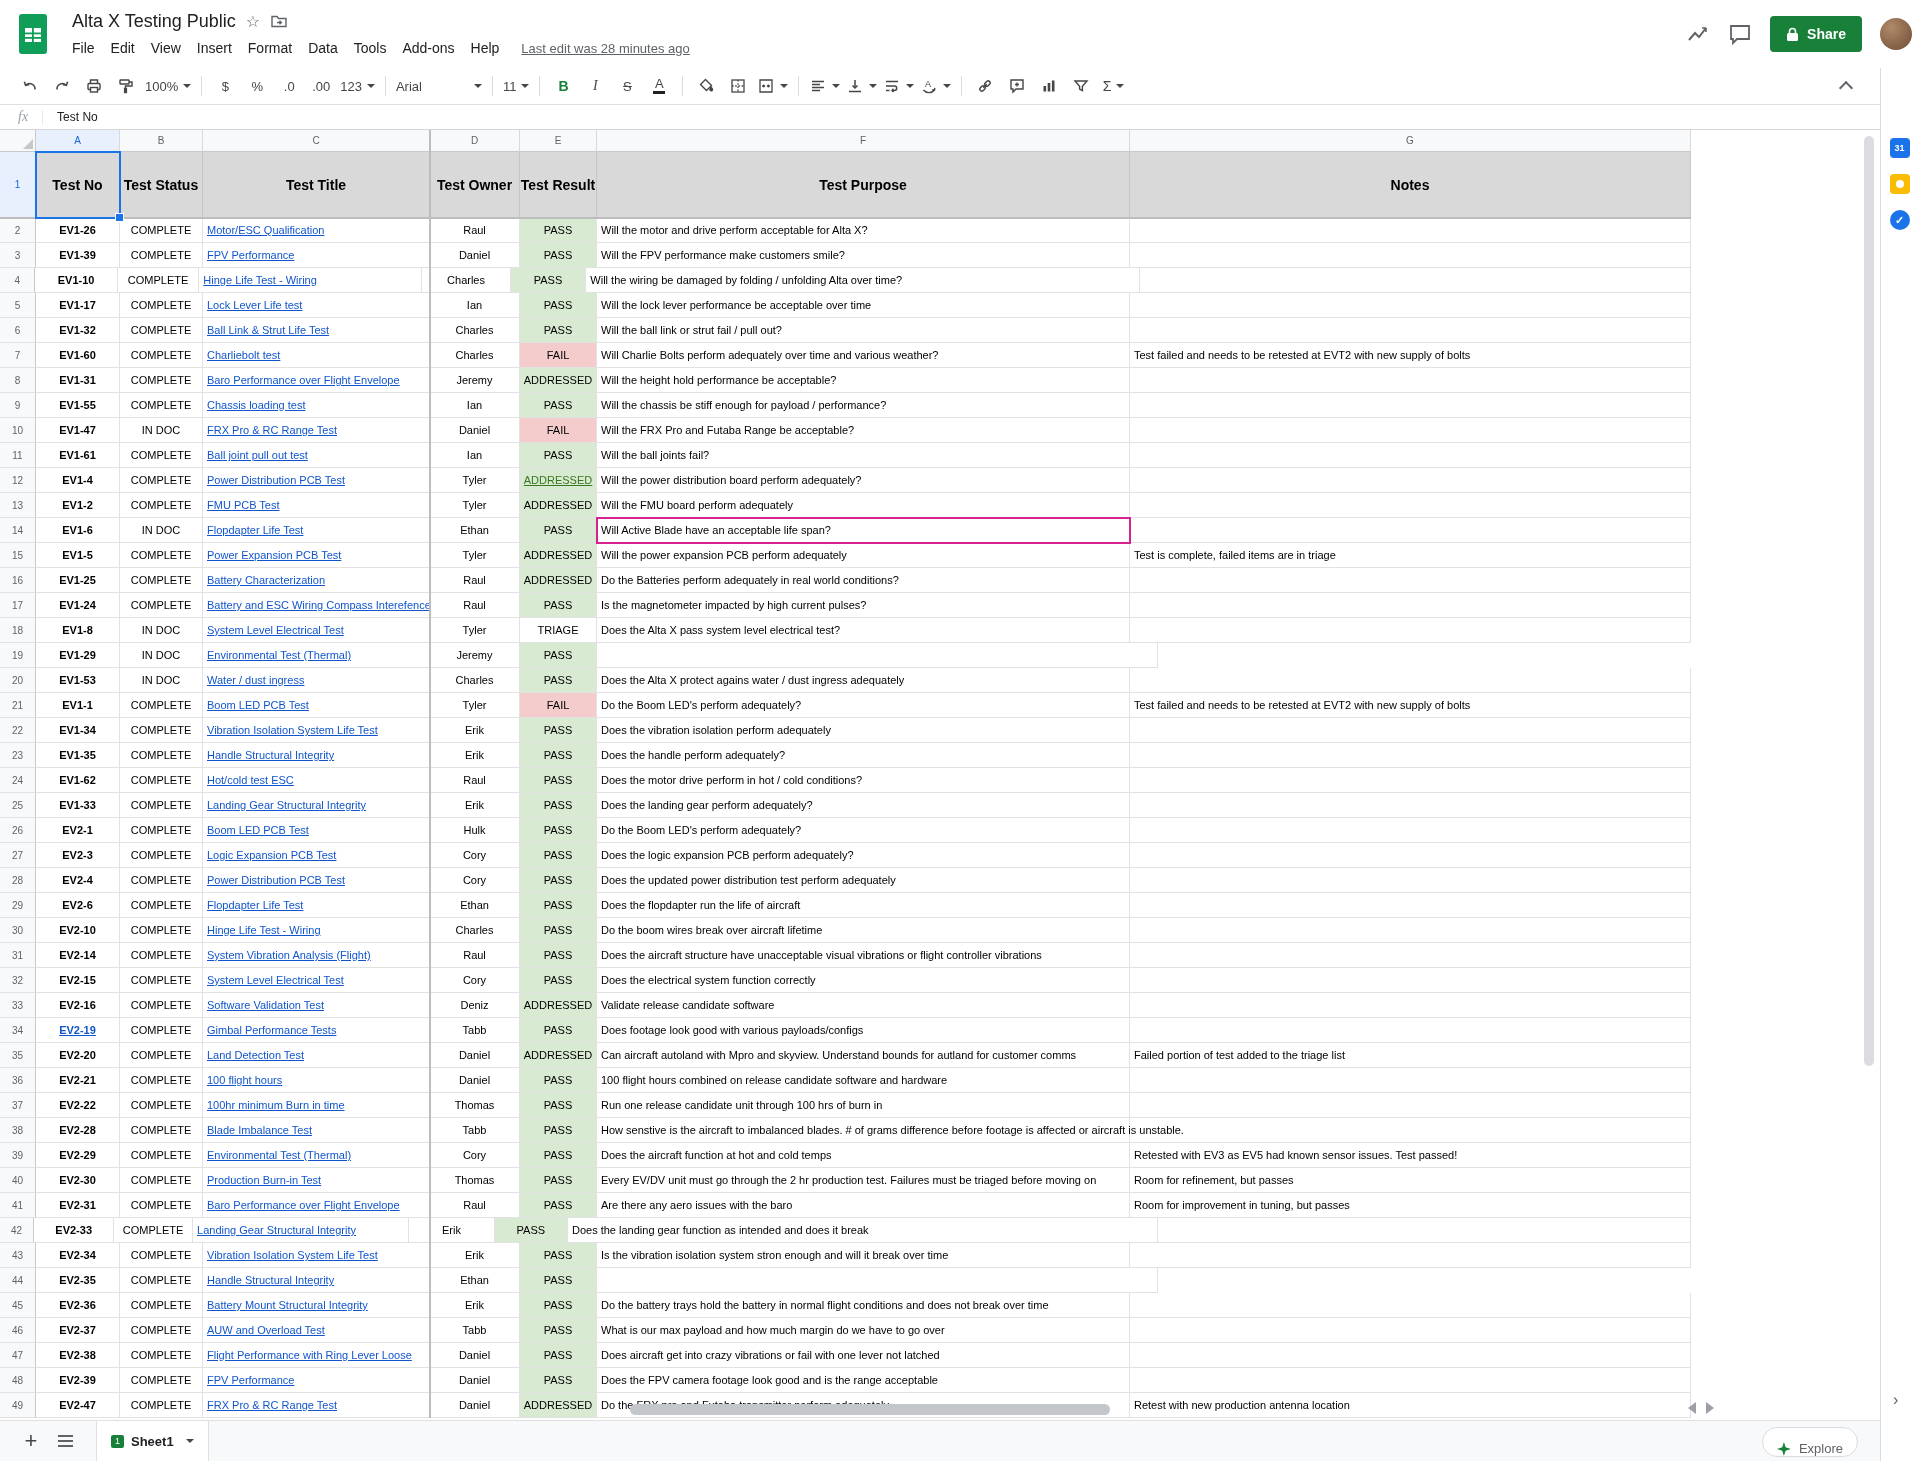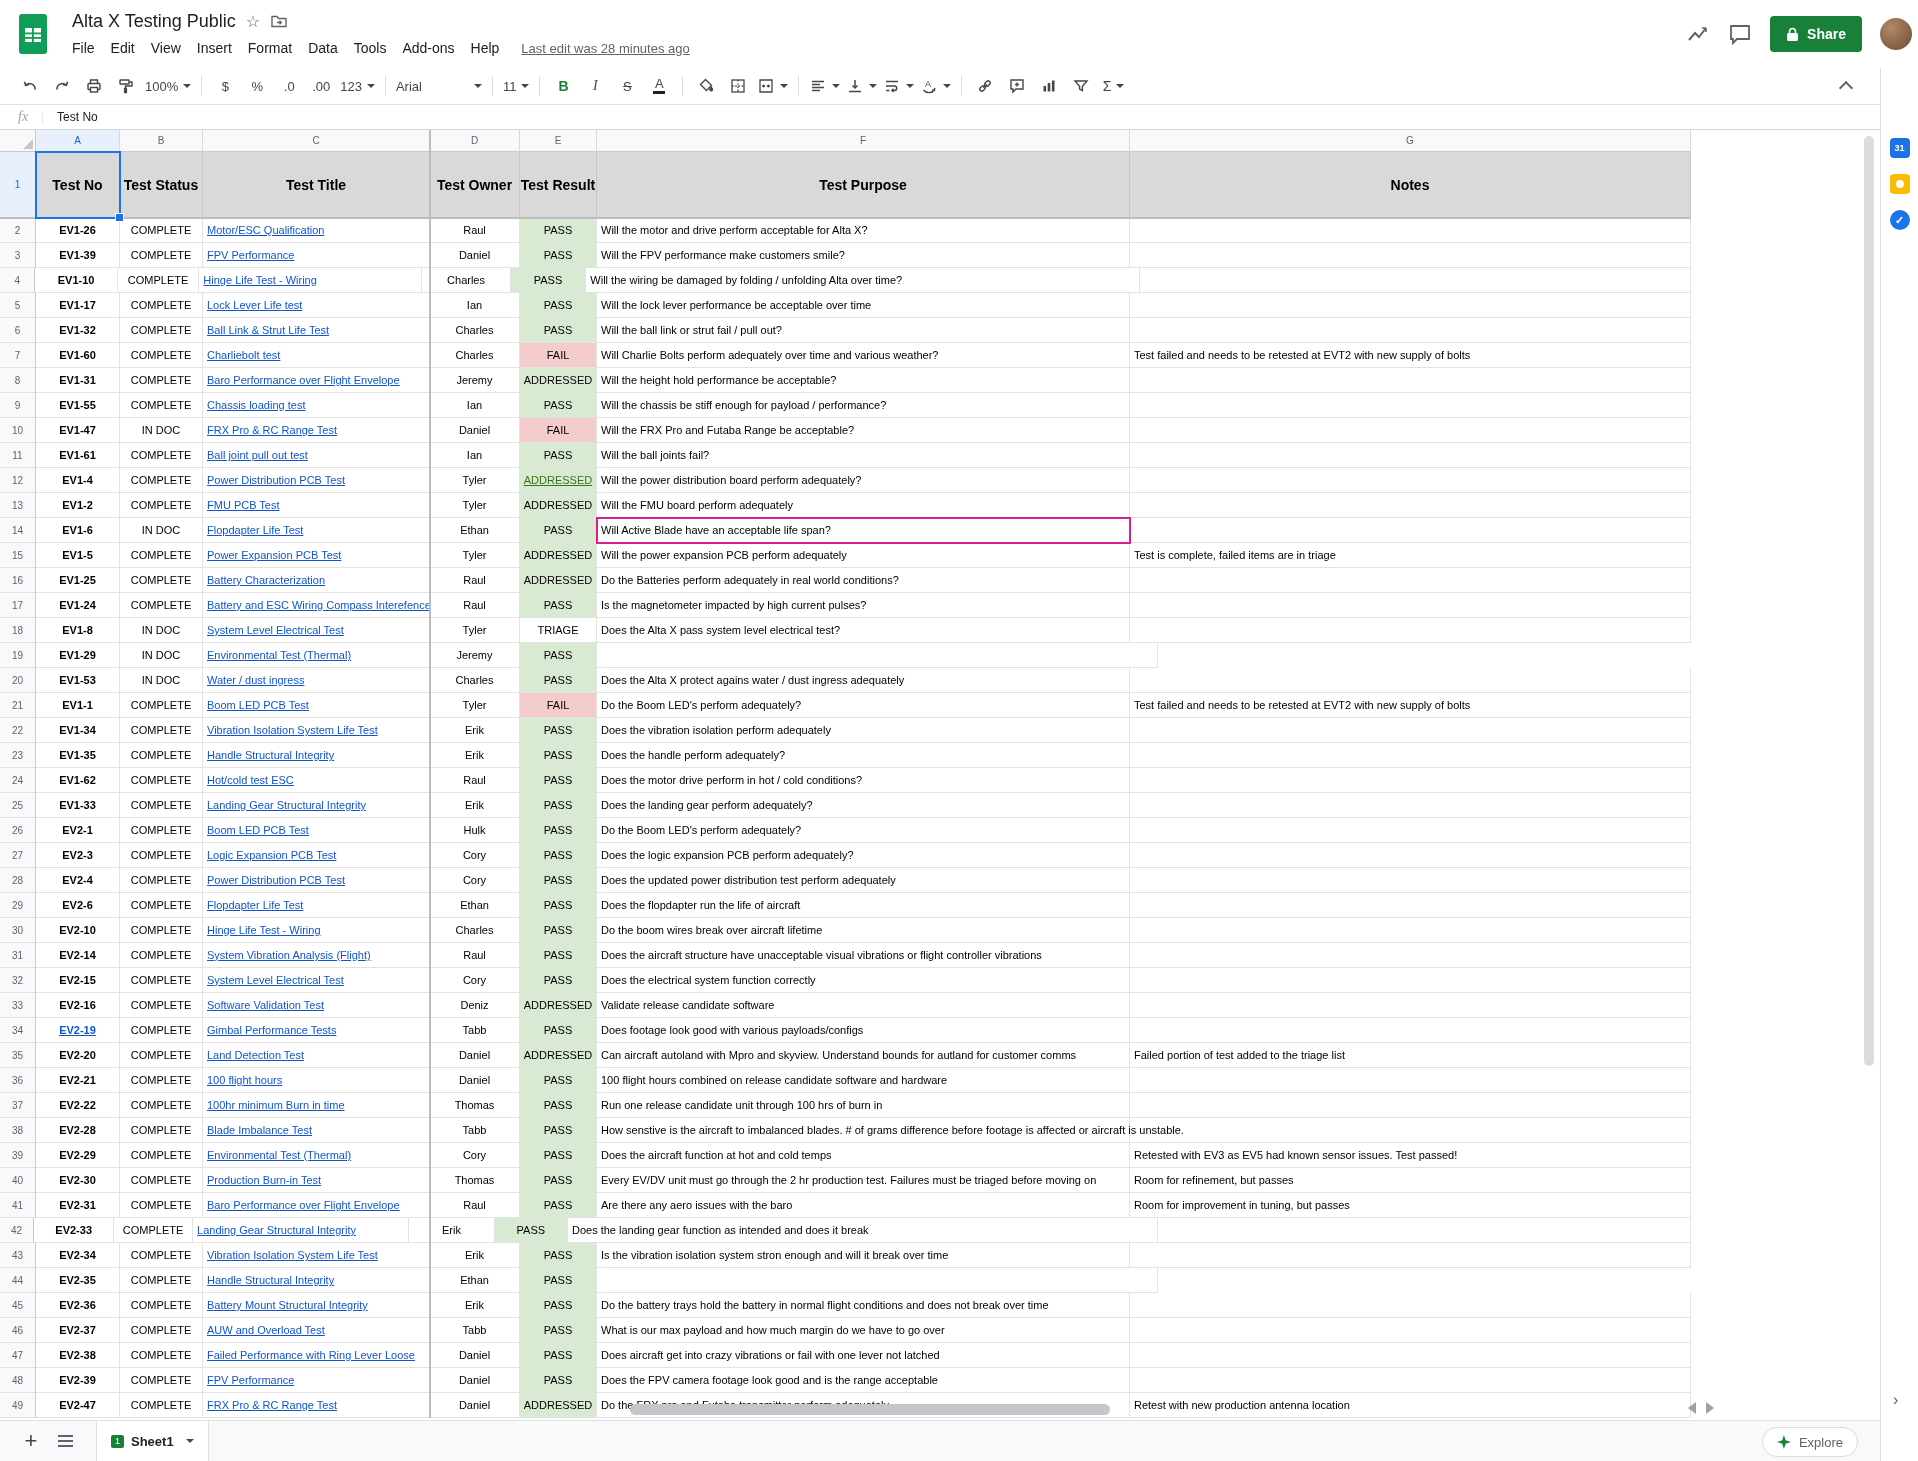--- a/index.html
+++ b/index.html
@@ -112,21 +112,21 @@
     border-top:1px solid #e0e0e0;box-sizing:border-box;display:flex;align-items:center;}
   .bb-btn{color:#444746;display:flex;align-items:center;justify-content:center;}
   .bb-plus{font-size:22px;width:34px;margin-left:14px;}
   .bb-burger{width:34px;flex-direction:column;gap:3px;}
   .bb-burger i{display:block;width:15px;height:2px;background:#5f6368;}
   .sheet-tab{height:40px;background:#fff;border-left:1px solid #e0e0e0;border-right:1px solid #e0e0e0;
     display:flex;align-items:center;gap:7px;padding:0 14px;margin-left:14px;}
   .tab-badge{width:13px;height:13px;background:#188038;border-radius:2px;color:#fff;font-size:9px;
     display:flex;align-items:center;justify-content:center;}
   .tab-name{font-size:13px;font-weight:bold;color:#202124;}
-  .explore-btn{position:absolute;right:22px;top:6px;height:28px;display:flex;align-items:center;
+  .explore-btn{position:absolute;right:22px;top:6px;height:28px;display:flex;align-items:flex-end;
     gap:8px;background:#fff;border:1px solid #dadce0;border-radius:16px;padding:0 14px;
     font-size:13px;color:#5f6368;}
   .exp-star{width:14px;height:14px;background:#188038;
     clip-path:polygon(50% 0,62% 38%,100% 50%,62% 62%,50% 100%,38% 62%,0 50%,38% 38%);}
 </style>
 </head>
 <body>
 
 <div class="topbar">
   <div class="logo">
@@ -818,21 +818,21 @@
       <div class="g-cell link" style="width: 227px;">AUW and Overload Test</div>
       <div class="g-cell center" style="width: 90px;">Tabb</div>
       <div class="g-cell center" style="width: 77px; background: rgb(217, 234, 211);">PASS</div>
       <div class="g-cell of" style="width: 533px;">What is our max payload and how much margin do we have to go over</div>
       <div class="g-cell" style="width: 561px;"></div>
     </div>
     <div class="g-row">
       <div class="g-rowhead">47</div>
       <div class="g-cell center bold" style="width: 84px;">EV2-38</div>
       <div class="g-cell center" style="width: 83px;">COMPLETE</div>
-      <div class="g-cell link" style="width: 227px;">Failed Performance with Ring Lever Loose</div>
+      <div class="g-cell link" style="width: 227px;">Flight Performance with Ring Lever Loose</div>
       <div class="g-cell center" style="width: 90px;">Daniel</div>
       <div class="g-cell center" style="width: 77px; background: rgb(217, 234, 211);">PASS</div>
       <div class="g-cell of" style="width: 533px;">Does aircraft get into crazy vibrations or fail with one lever not latched</div>
       <div class="g-cell" style="width: 561px;"></div>
     </div>
     <div class="g-row">
       <div class="g-rowhead">48</div>
       <div class="g-cell center bold" style="width: 84px;">EV2-39</div>
       <div class="g-cell center" style="width: 83px;">COMPLETE</div>
       <div class="g-cell link" style="width: 227px;">FPV Performance</div>

